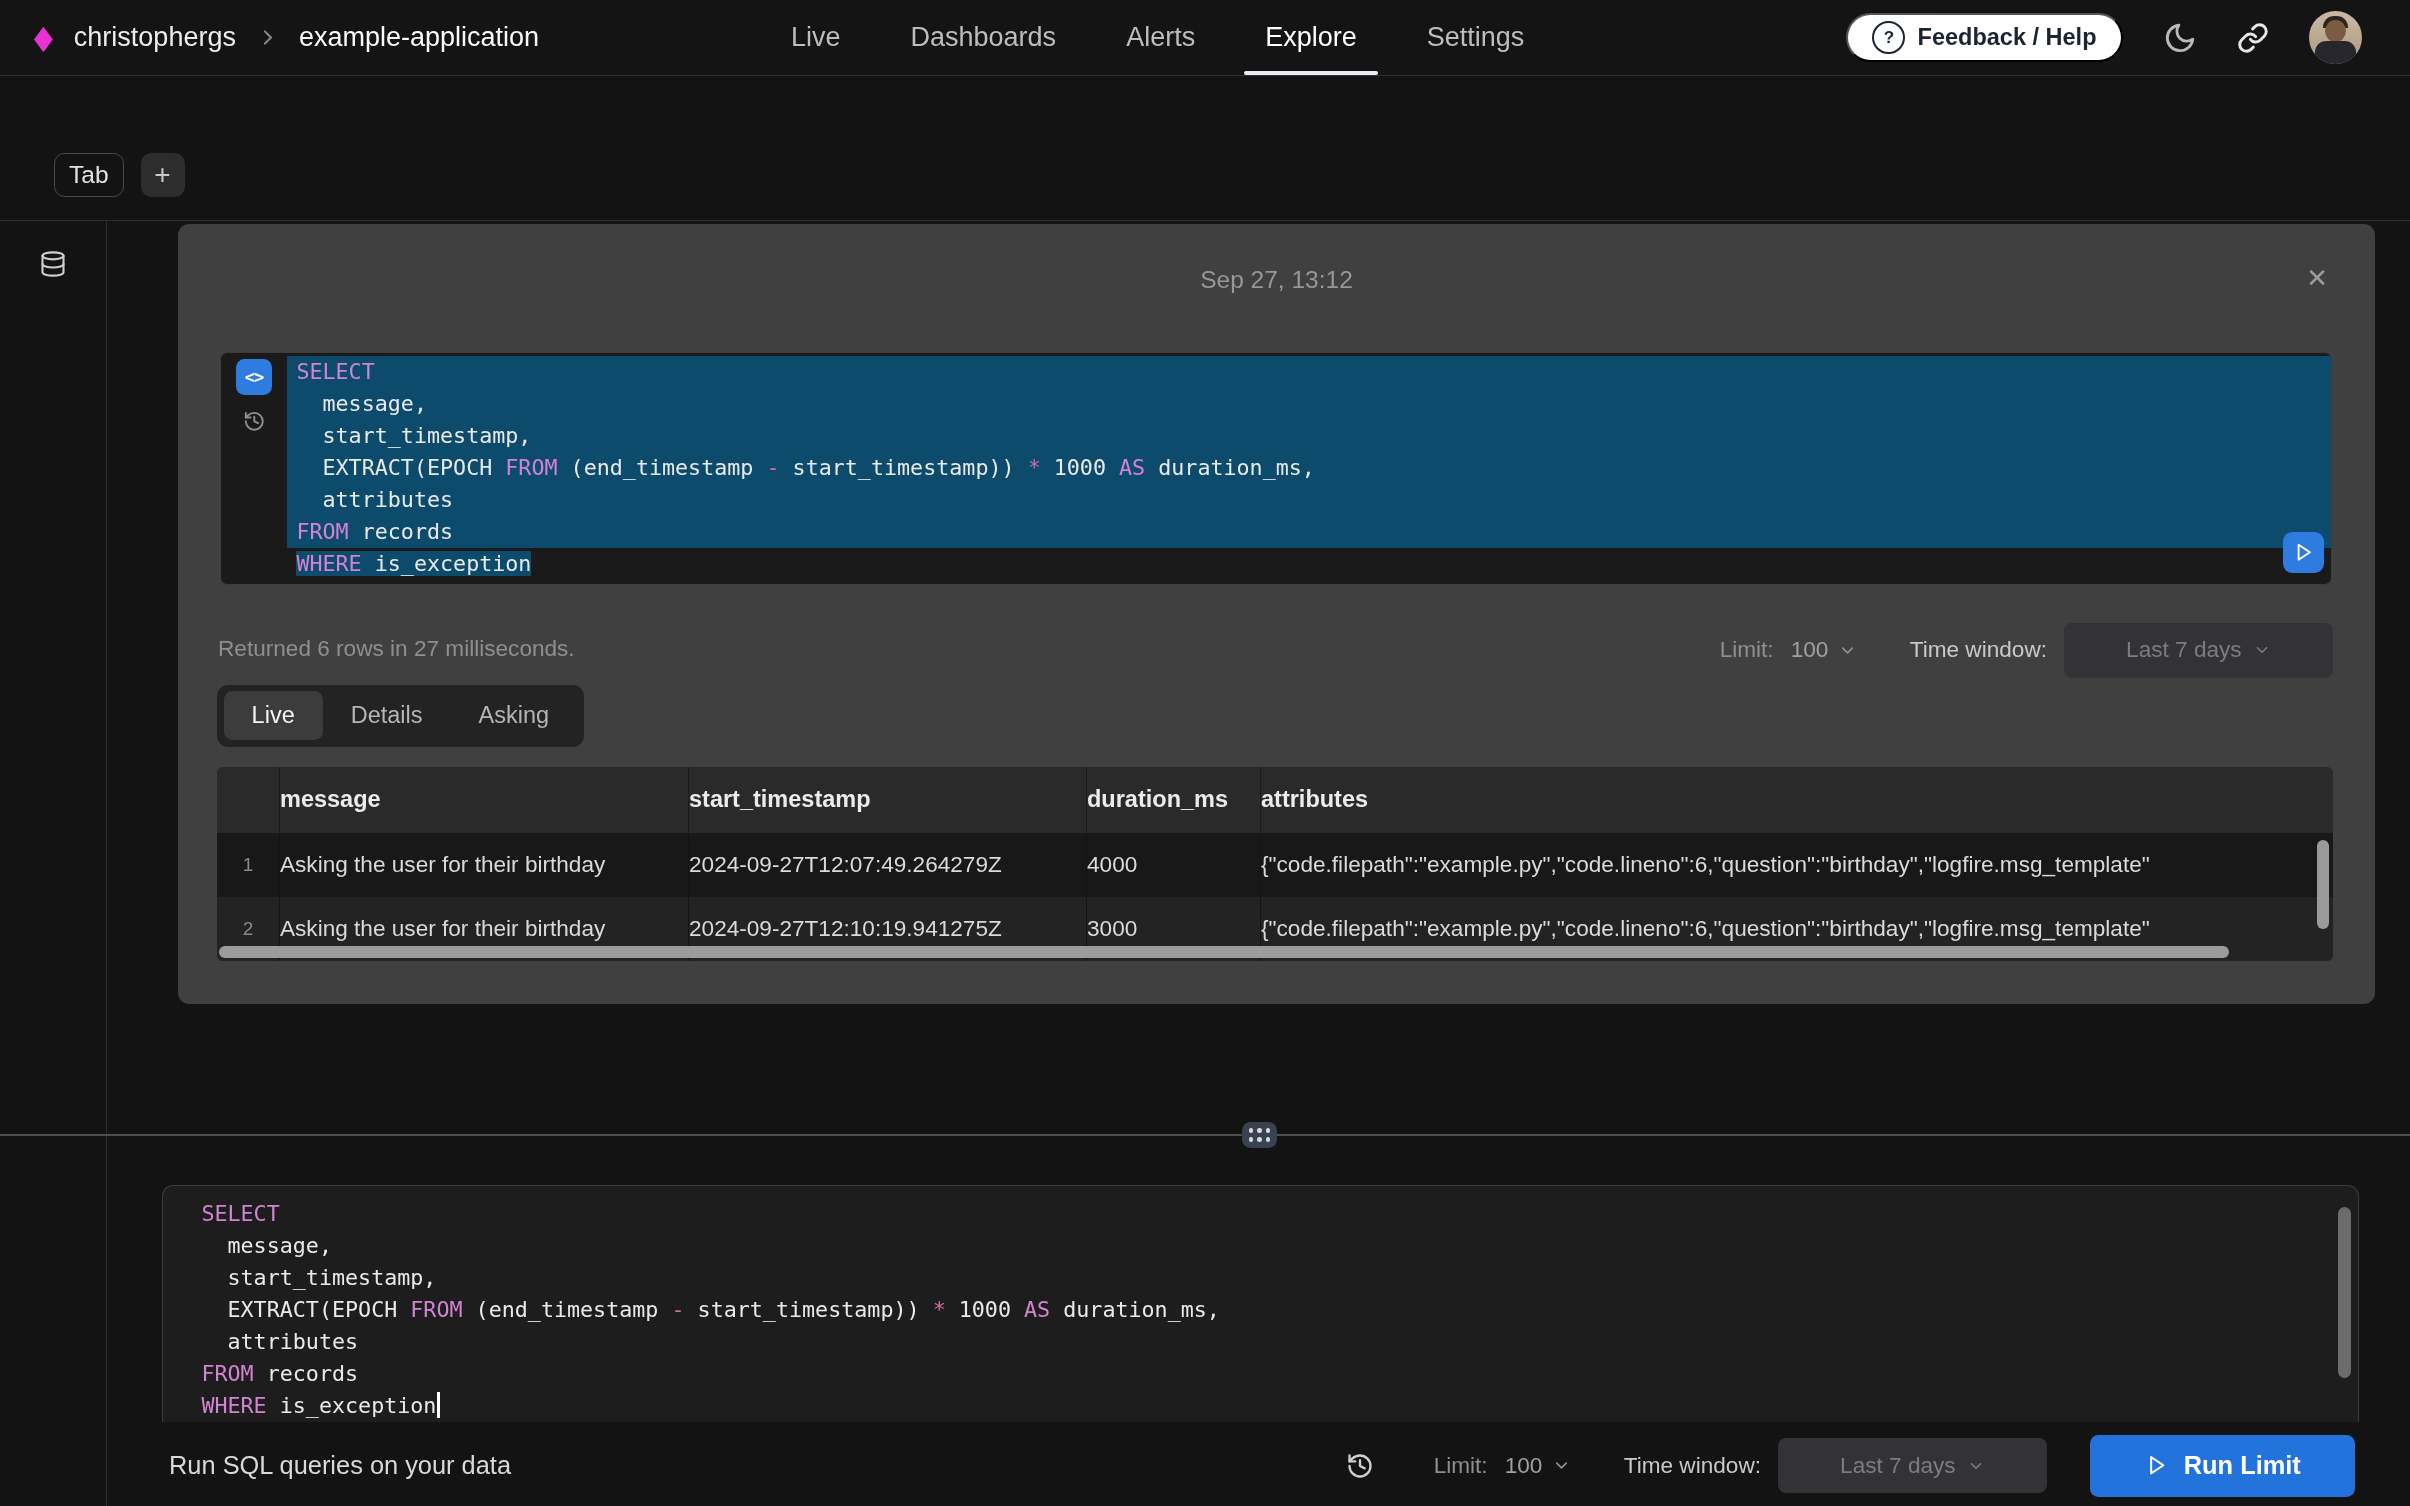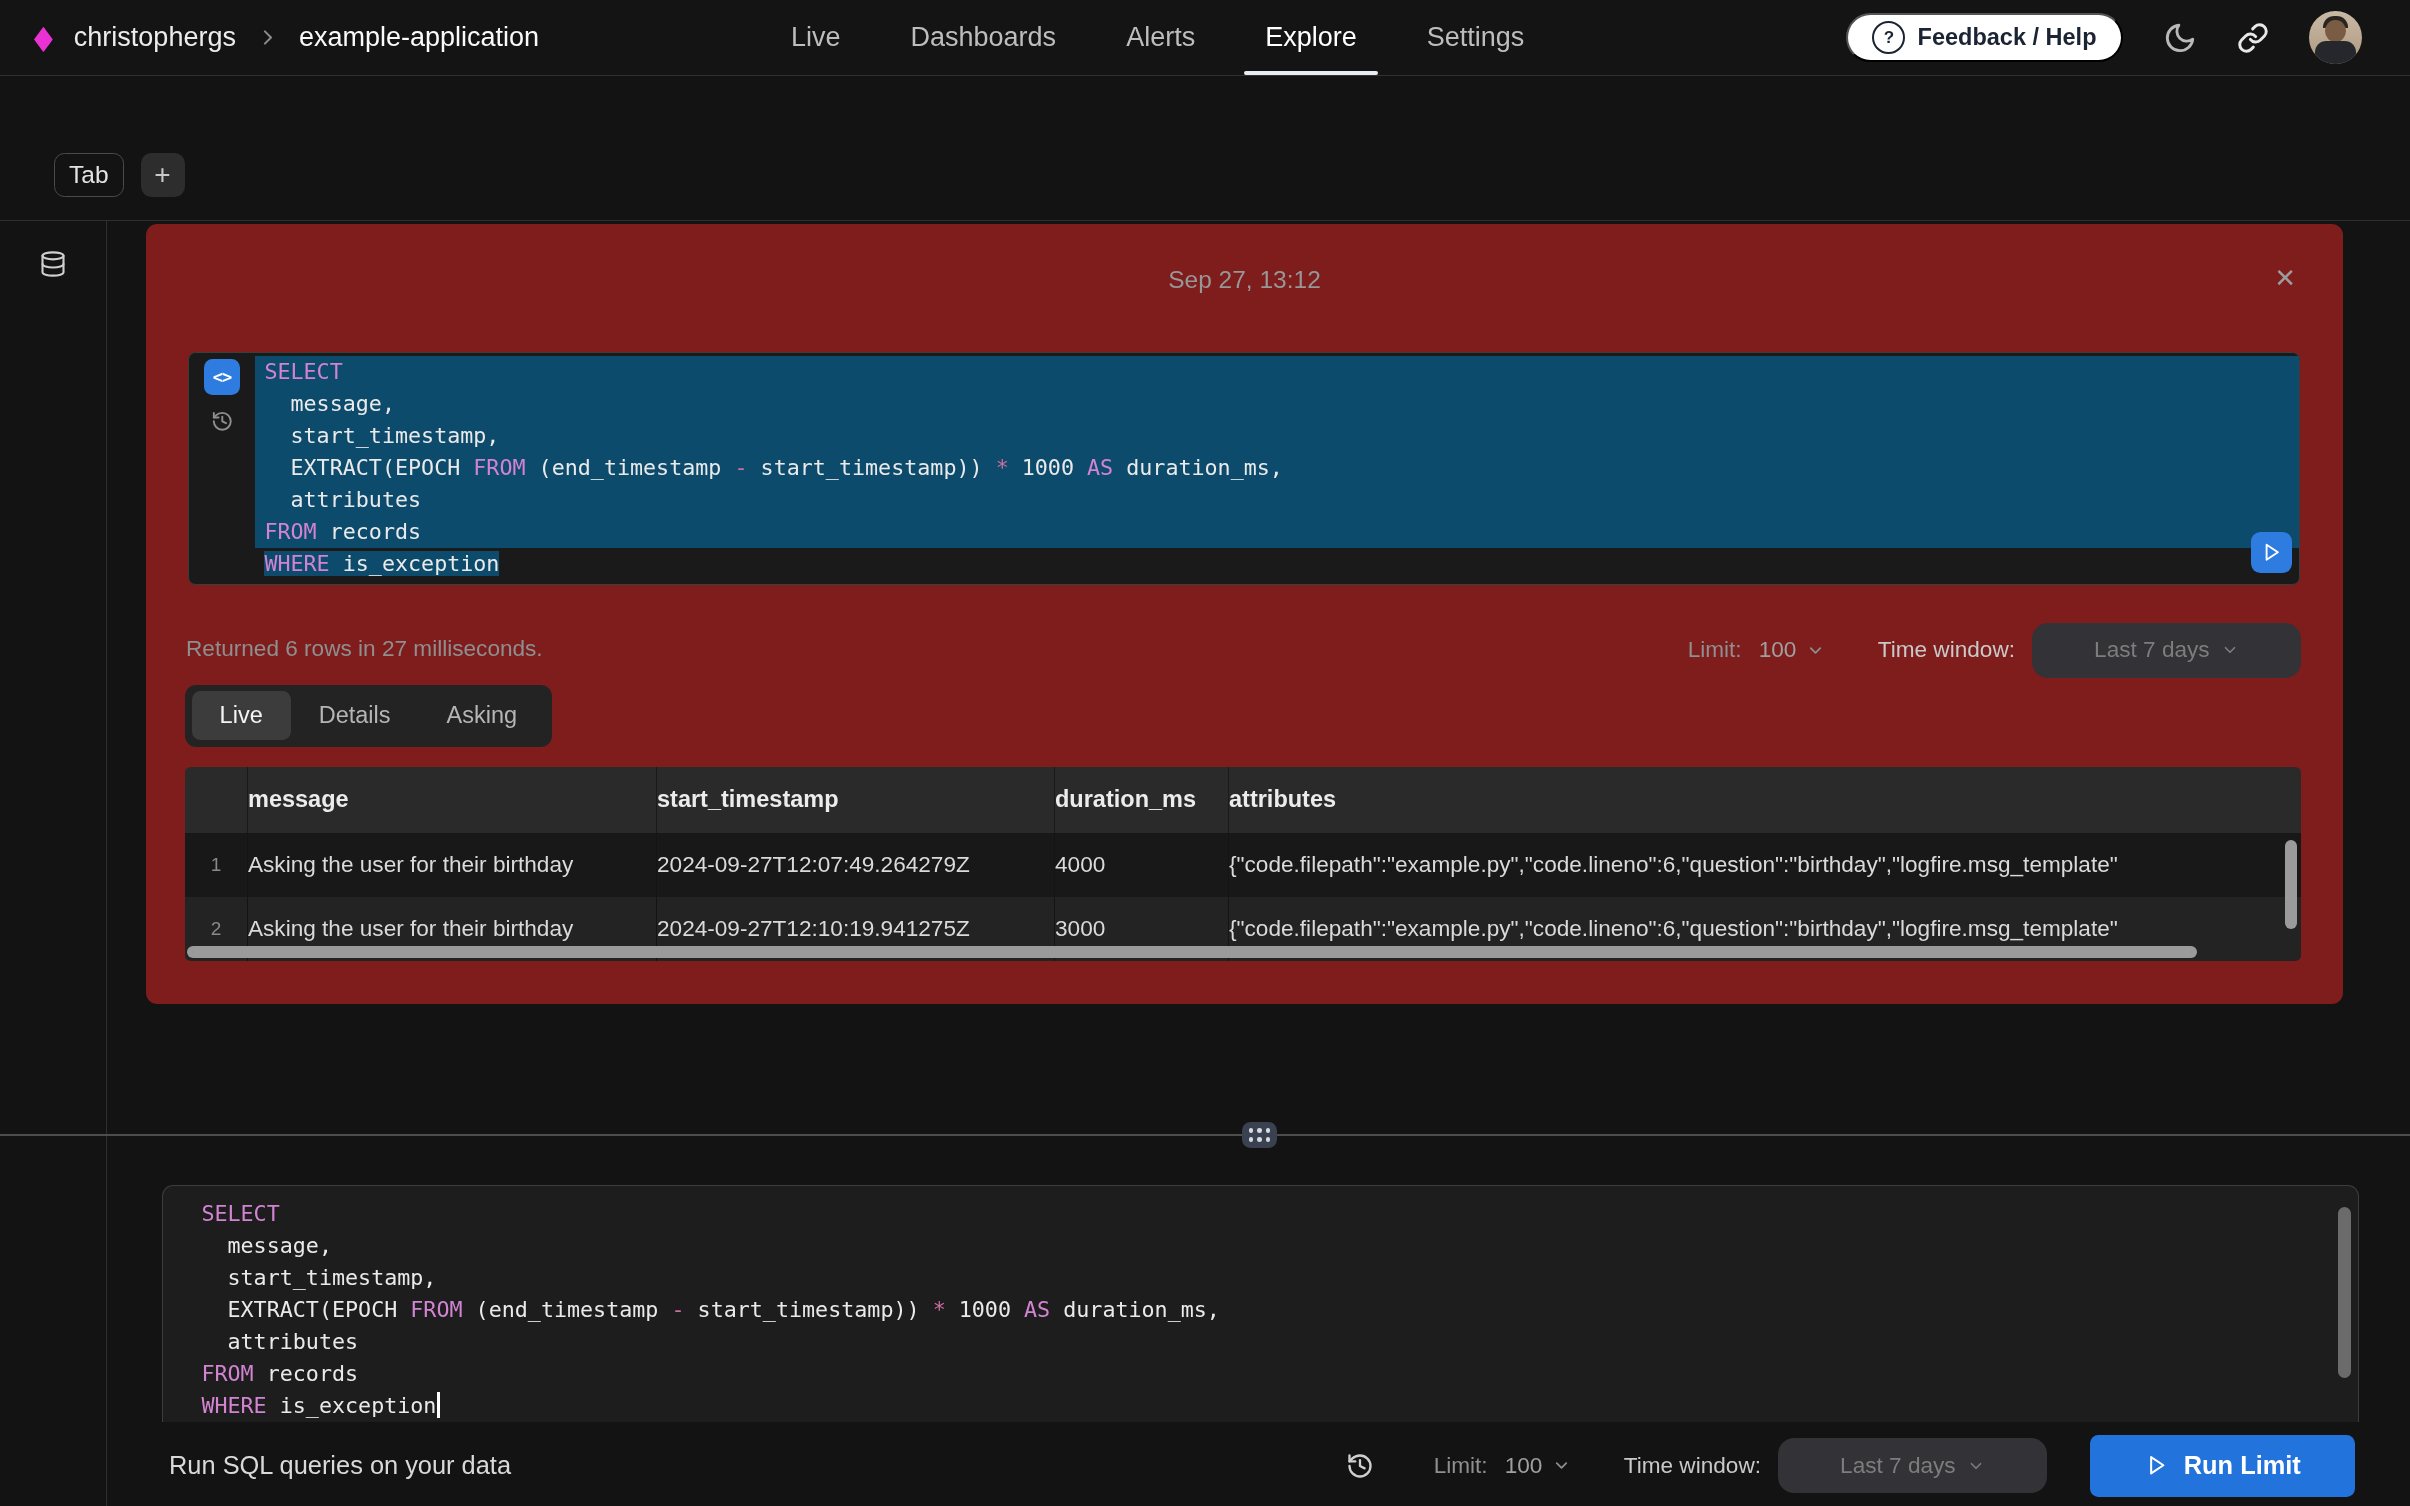--- a/index.html
+++ b/index.html
@@ -31,21 +31,21 @@
   .tabbar{position:absolute;left:54px;top:153px;display:flex;gap:17px;}
   .tab-chip{height:44px;padding:0 14px;border:1.9px solid #4b4b4b;border-radius:10.4px;background:transparent;color:#e3e3e3;font-size:24.5px;display:flex;align-items:center;cursor:pointer;box-sizing:border-box;}
   .add-chip{width:44px;height:44px;border-radius:10.4px;background:#2d2d2d;color:#c9c9c9;font-size:28px;display:flex;align-items:center;justify-content:center;cursor:pointer;box-sizing:border-box;}
 
   
   .main{position:absolute;left:0;top:220px;width:2411px;height:1286px;border-top:0.9px solid #2e2e2e;}
   .sidebar{position:absolute;left:0;top:0;width:107px;height:100%;border-right:0.9px solid #2e2e2e;box-sizing:border-box;}
   .db-icon{position:absolute;left:39px;top:28px;color:#cfcfcf;cursor:pointer;}
 
   
-  .card{position:absolute;left:146px;top:2.8px;width:2197px;height:780px;background:#7f1d1d;border-radius:11.3px;}
+  .card{position:absolute;left:178px;top:2.8px;width:2197px;height:780px;background:#404040;border-radius:11.3px;}
   .card-time{position:absolute;left:0;top:42px;width:100%;text-align:center;font-size:24.5px;color:#979797;}
   .card-close{position:absolute;right:41px;top:40px;font-size:26px;color:#9c9c9c;background:none;border:none;cursor:pointer;line-height:1;}
 
   .editor-top{position:absolute;left:42px;top:128px;width:2112px;height:233px;background:#1a1a1a;border:0.9px solid #3d3d3d;border-radius:7.5px;display:flex;box-sizing:border-box;}
   .gutter{width:66px;display:flex;flex-direction:column;align-items:center;padding-top:6.6px;gap:15px;flex:none;}
   .code-btn{width:36px;height:36px;border-radius:8.5px;background:var(--accent-blue);color:#fff;border:none;cursor:pointer;font-family:"DejaVu Sans Mono",monospace;font-size:17px;font-weight:bold;display:flex;align-items:center;justify-content:center;letter-spacing:-0.9px;}
   .hist-btn{color:#8f8f8f;}
 
   .code{font-family:"DejaVu Sans Mono",monospace;font-size:21.7px;color:#eaeaea;}
   .code-area{flex:1;position:relative;padding-top:2.8px;line-height:32px;overflow:hidden;}
@@ -55,21 +55,21 @@
   .tok-k{color:var(--keyword-pink);}
   .tok-o{color:var(--operator-pink);}
   .play-btn{position:absolute;right:7.5px;bottom:11.3px;width:41px;height:41px;border-radius:9.4px;background:var(--accent-blue);border:none;cursor:pointer;display:flex;align-items:center;justify-content:center;}
 
   .status-text{position:absolute;left:40px;top:412px;font-size:22.6px;color:#8f8f8f;}
   .status-controls{position:absolute;right:42px;top:399px;height:55px;display:flex;align-items:center;}
   .lbl-dim{font-size:22.6px;color:#8f8f8f;}
   .lbl-val{font-size:22.6px;color:#a0a0a0;margin-left:17px;cursor:pointer;}
   .chev{color:#8f8f8f;margin-left:9.4px;cursor:pointer;}
   .lbl-mid{font-size:22.6px;color:#c9c9c9;margin-left:53px;}
-  .tw-chip{height:55px;min-width:269px;box-sizing:border-box;margin-left:17px;padding:0 28px;border-radius:16px;background:#323237;color:#7d7d7d;font-size:22.6px;display:flex;align-items:center;justify-content:center;gap:11.3px;cursor:default;}
+  .tw-chip{height:55px;min-width:269px;box-sizing:border-box;margin-left:17px;padding:0 28px;border-radius:8px;background:#323237;color:#7d7d7d;font-size:22.6px;display:flex;align-items:center;justify-content:center;gap:11.3px;cursor:default;}
 
   .segmented{position:absolute;left:39px;top:461px;height:62px;background:#232323;border-radius:11.3px;display:inline-flex;align-items:center;padding:0 6.6px;}
   .seg{height:49px;padding:0 28px;display:flex;align-items:center;font-size:23.5px;color:#b5b5b5;border-radius:8.5px;cursor:pointer;}
   .seg.active{background:#3c3c3c;color:#f5f5f5;}
 
   .table-wrap{position:absolute;left:39px;top:543px;width:2116px;height:194px;overflow:hidden;border-radius:5.6px;}
   .t-header{display:flex;height:66px;background:#2a2a2a;font-weight:600;font-size:23.5px;color:#ececec;}
   .t-header .t-cell{border-left:1.9px solid #1a1a1a;}
   .t-row{display:flex;height:64px;font-size:22.6px;color:#dadada;cursor:pointer;}
   .t-row.odd{background:#181818;}

